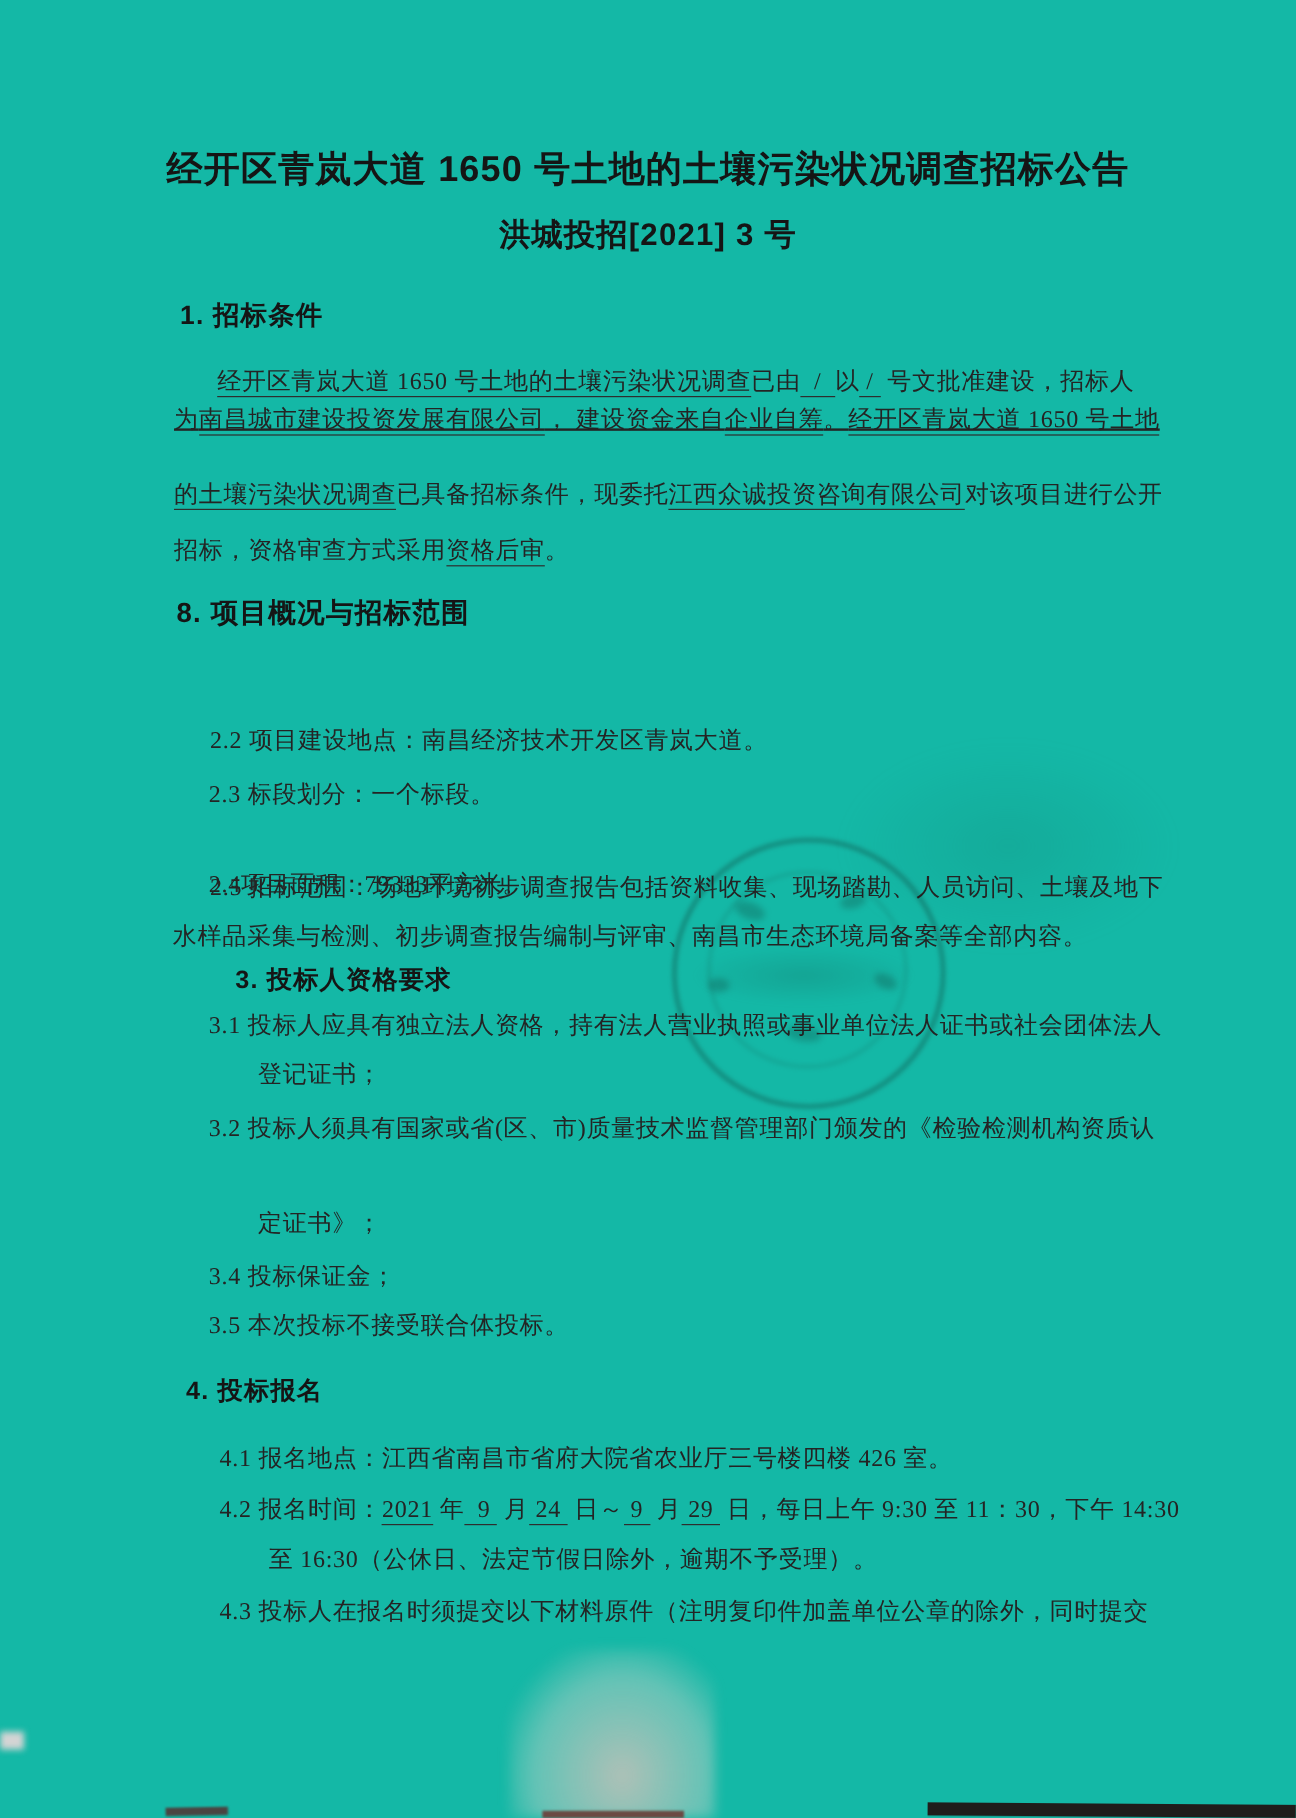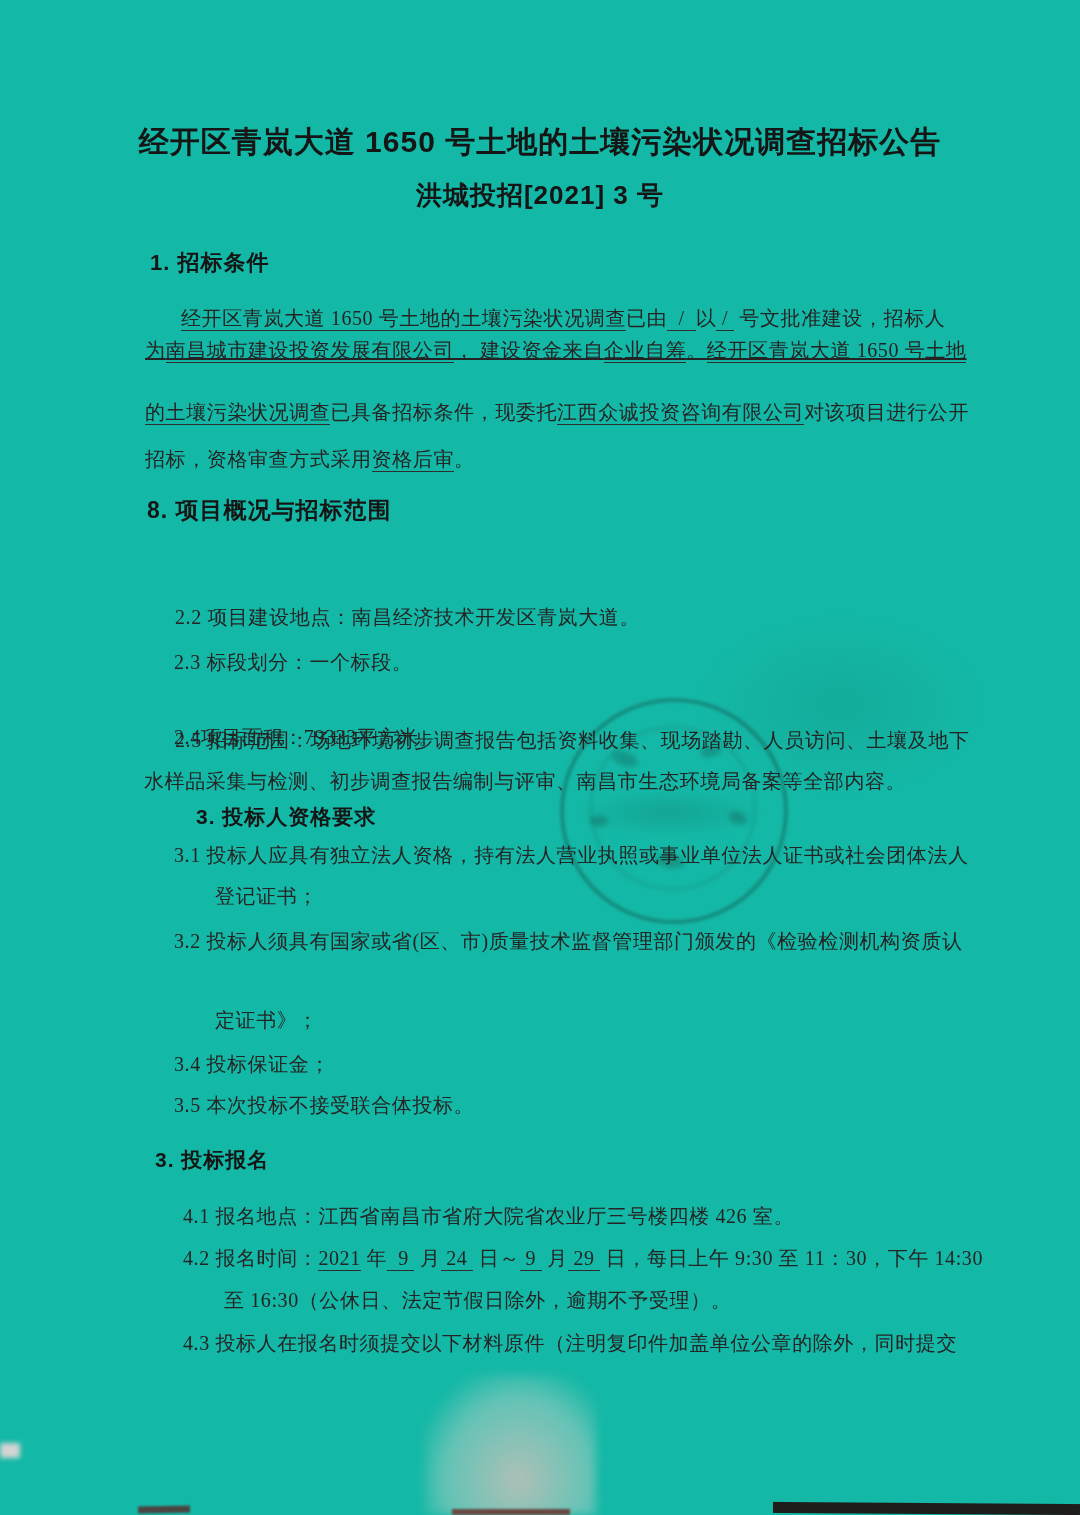--- a/index.html
+++ b/index.html
@@ -76,21 +76,21 @@
   <div class="row" style="left:144px; top:768px;">水样品采集与检测、初步调查报告编制与评审、南昌市生态环境局备案等全部内容。</div>
 
   <div class="row h" style="left:196px; top:804px; font-size:21px;">3. 投标人资格要求</div>
   <div class="row" style="left:174px; top:842px;">3.1 投标人应具有独立法人资格，持有法人营业执照或事业单位法人证书或社会团体法人</div>
   <div class="row" style="left:215px; top:883px;">登记证书；</div>
   <div class="row" style="left:174px; top:928px;">3.2 投标人须具有国家或省(区、市)质量技术监督管理部门颁发的《检验检测机构资质认</div>
   <div class="row" style="left:215px; top:992px;margin-top:15px;">定证书》；</div>
   <div class="row" style="left:174px; top:1051px;">3.4 投标保证金；</div>
   <div class="row" style="left:174px; top:1092px;">3.5 本次投标不接受联合体投标。</div>
 
-  <div class="row h" style="left:155px; top:1147px; font-size:21px;">3. 投标报名</div>
+  <div class="row h" style="left:155px; top:1147px; font-size:21px;">4. 投标报名</div>
   <div class="row" style="left:183px; top:1203px;">4.1 报名地点：江西省南昌市省府大院省农业厅三号楼四楼 426 室。</div>
   <div class="row" style="left:183px; top:1245px;"><span>4.2 报名时间：</span><span class="u">2021</span><span> 年</span><span class="u">  9 </span><span> 月</span><span class="u"> 24 </span><span> 日～</span><span class="u"> 9 </span><span> 月</span><span class="u"> 29 </span><span> 日，每日上午 9:30 至 11：30，下午 14:30</span></div>
   <div class="row" style="left:224px; top:1287px;">至 16:30（公休日、法定节假日除外，逾期不予受理）。</div>
   <div class="row" style="left:183px; top:1330px;">4.3 投标人在报名时须提交以下材料原件（注明复印件加盖单位公章的除外，同时提交</div>
 
   <div class="seal seal-wash"></div>
   <div class="seal seal-outer"></div>
   <div class="seal seal-inner"></div>
   <div class="seal seal-band"></div>
   <div class="seal seal-dot" style="left:612px; top:752px; width:26px; height:14px; transform:rotate(20deg);"></div>

